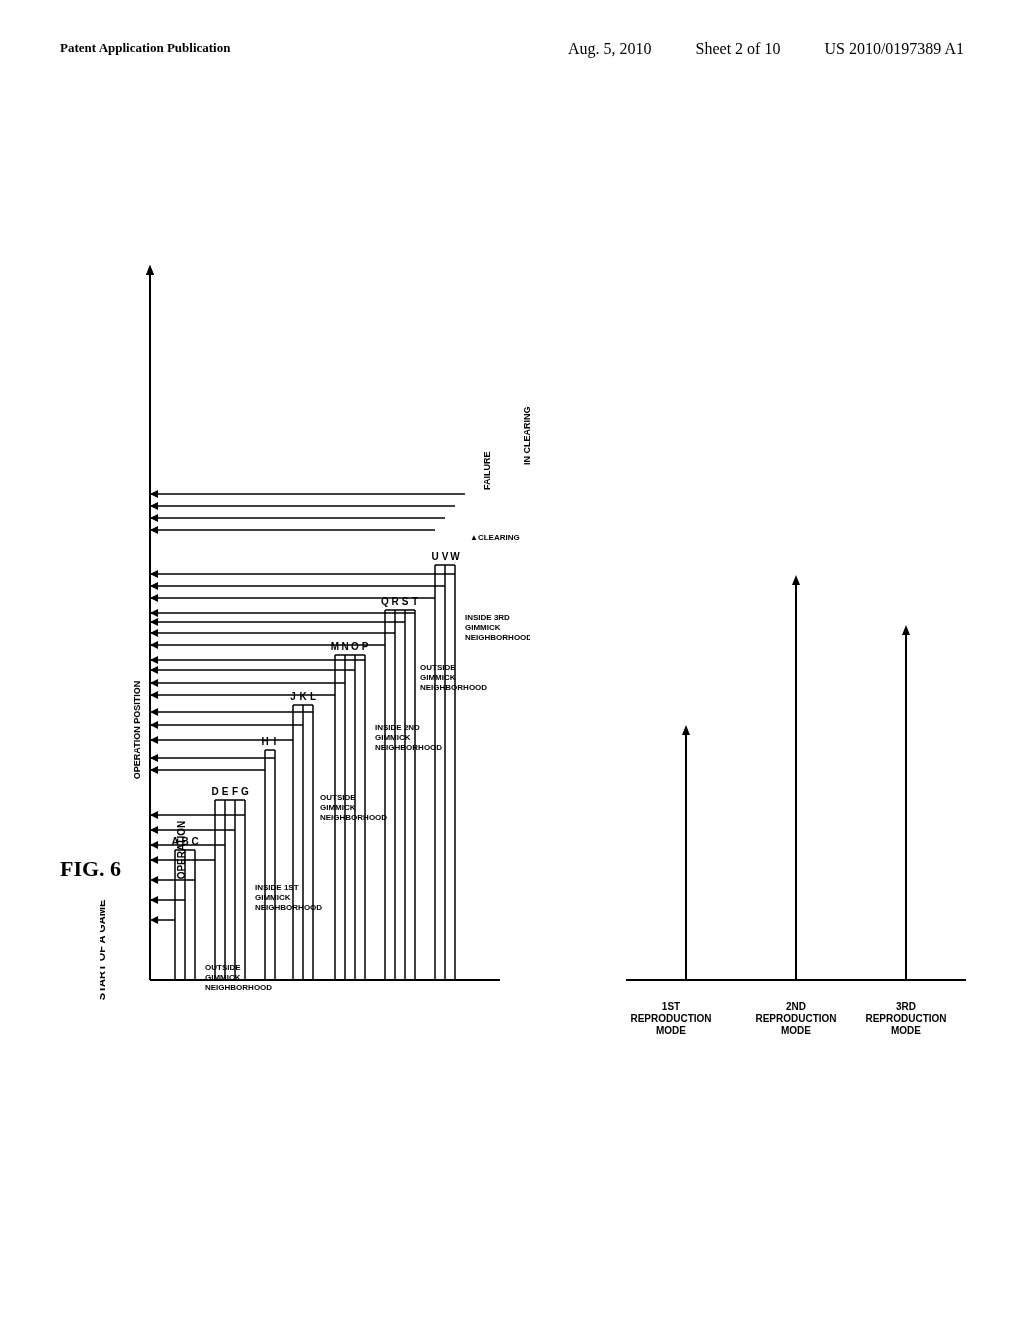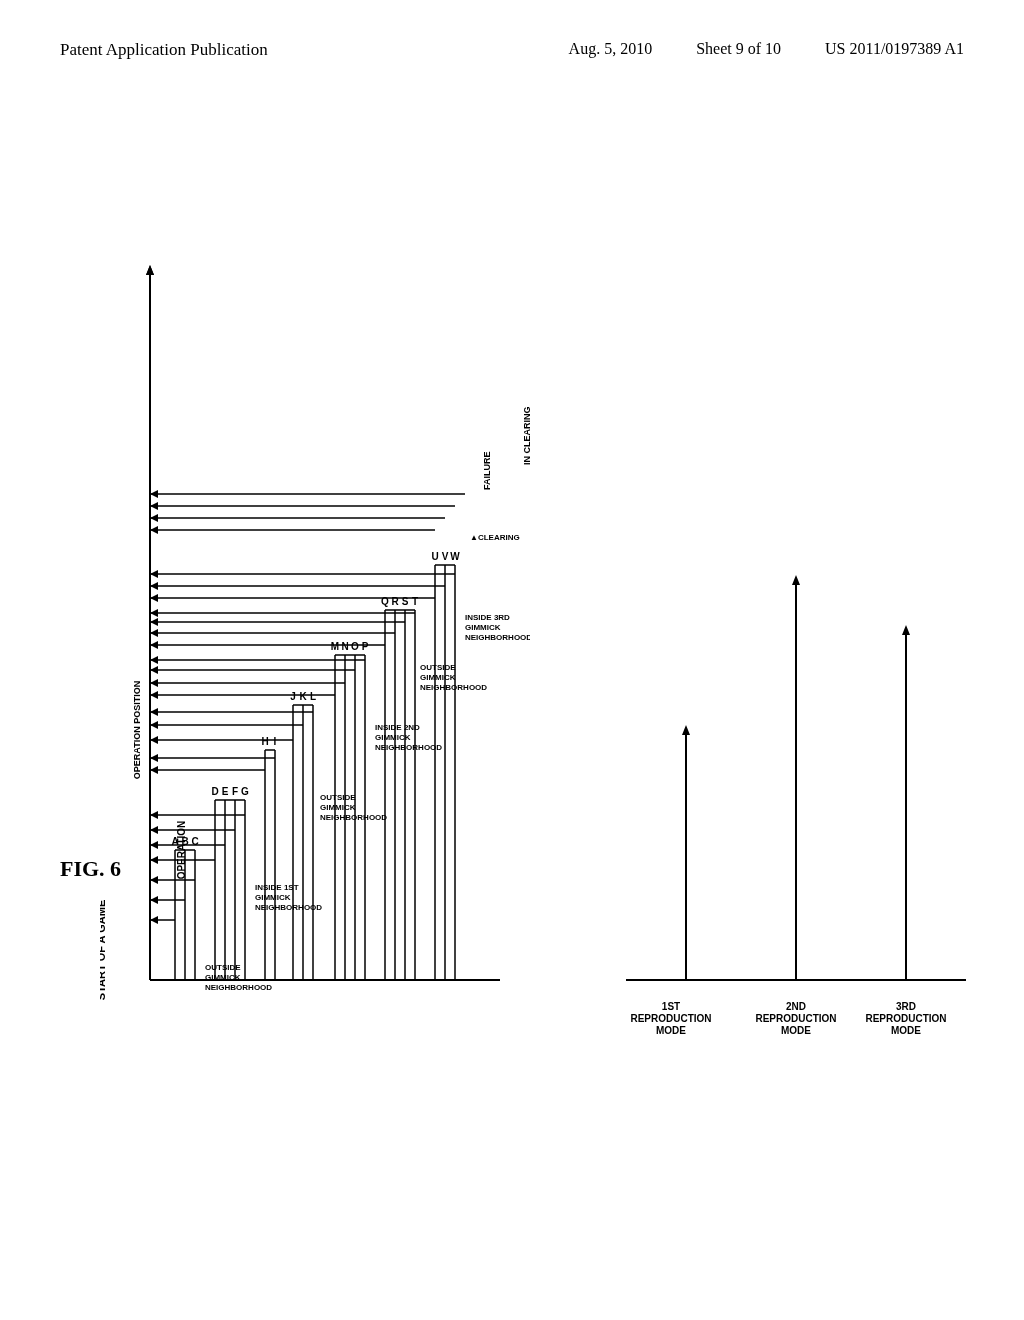--- a/index.html
+++ b/index.html
@@ -14,22 +14,22 @@
 
     .header {
       display: flex;
       justify-content: space-between;
       align-items: flex-start;
       padding: 40px 60px 20px 60px;
       border-bottom: none;
     }
 
     .header-left {
-      font-size: 17px;
-      font-weight: normal;
+      font-size: 13px;
+      font-weight: bold;
     }
 
     .header-right {
       display: flex;
       gap: 44px;
       font-size: 16px;
     }
 
     
     .fig-label {
@@ -67,22 +67,22 @@
       font-family: Arial, Helvetica, sans-serif;
     }
   </style>
 </head>
 <body>
 
 <div class="header">
   <div class="header-left">Patent Application Publication</div>
   <div class="header-right">
     <span>Aug. 5, 2010</span>
-    <span>Sheet 9 of 10</span>
-    <span>US 2011/0197389 A1</span>
+    <span>Sheet 2 of 10</span>
+    <span>US 2010/0197389 A1</span>
   </div>
 </div>
 
 <div class="fig-label">FIG. 6</div>
 
 <div class="left-diagram">
   <svg viewBox="0 0 430 900" class="diagram-svg">
 
     <text x="5" y="800" font-size="11" font-weight="bold" transform="rotate(-90, 5, 800)" text-anchor="middle" fill="black">START OF A GAME</text>
 

